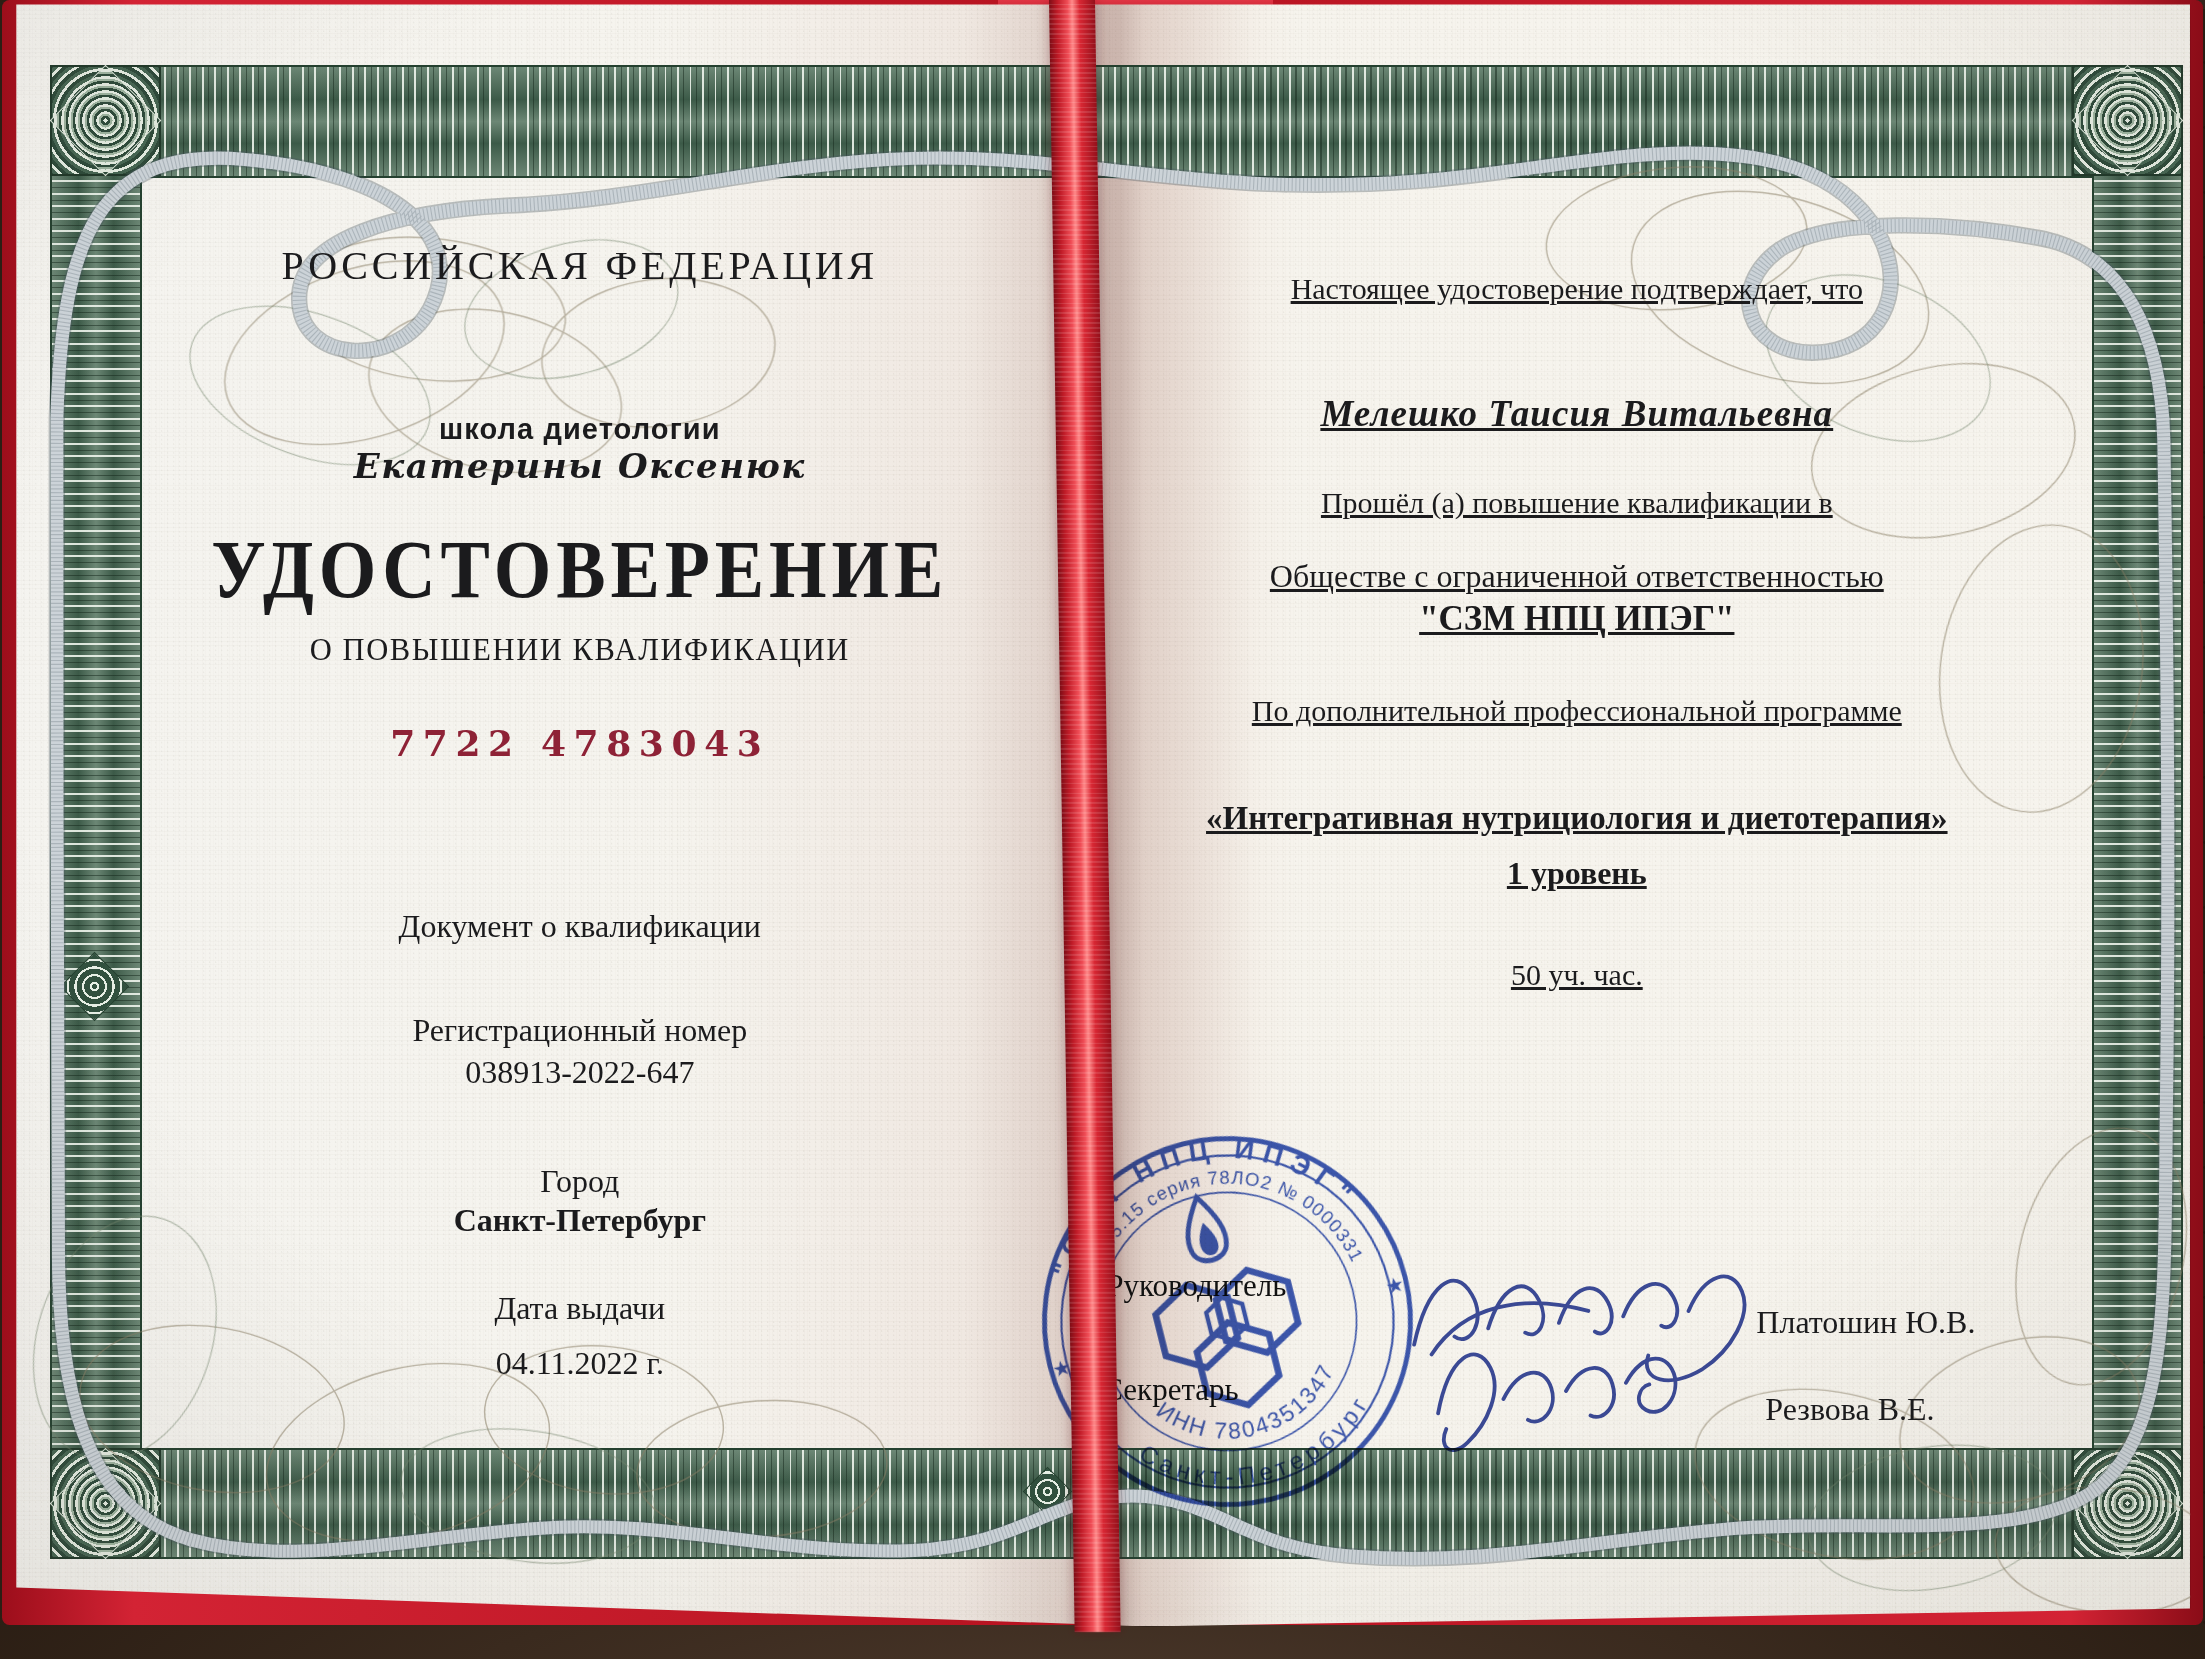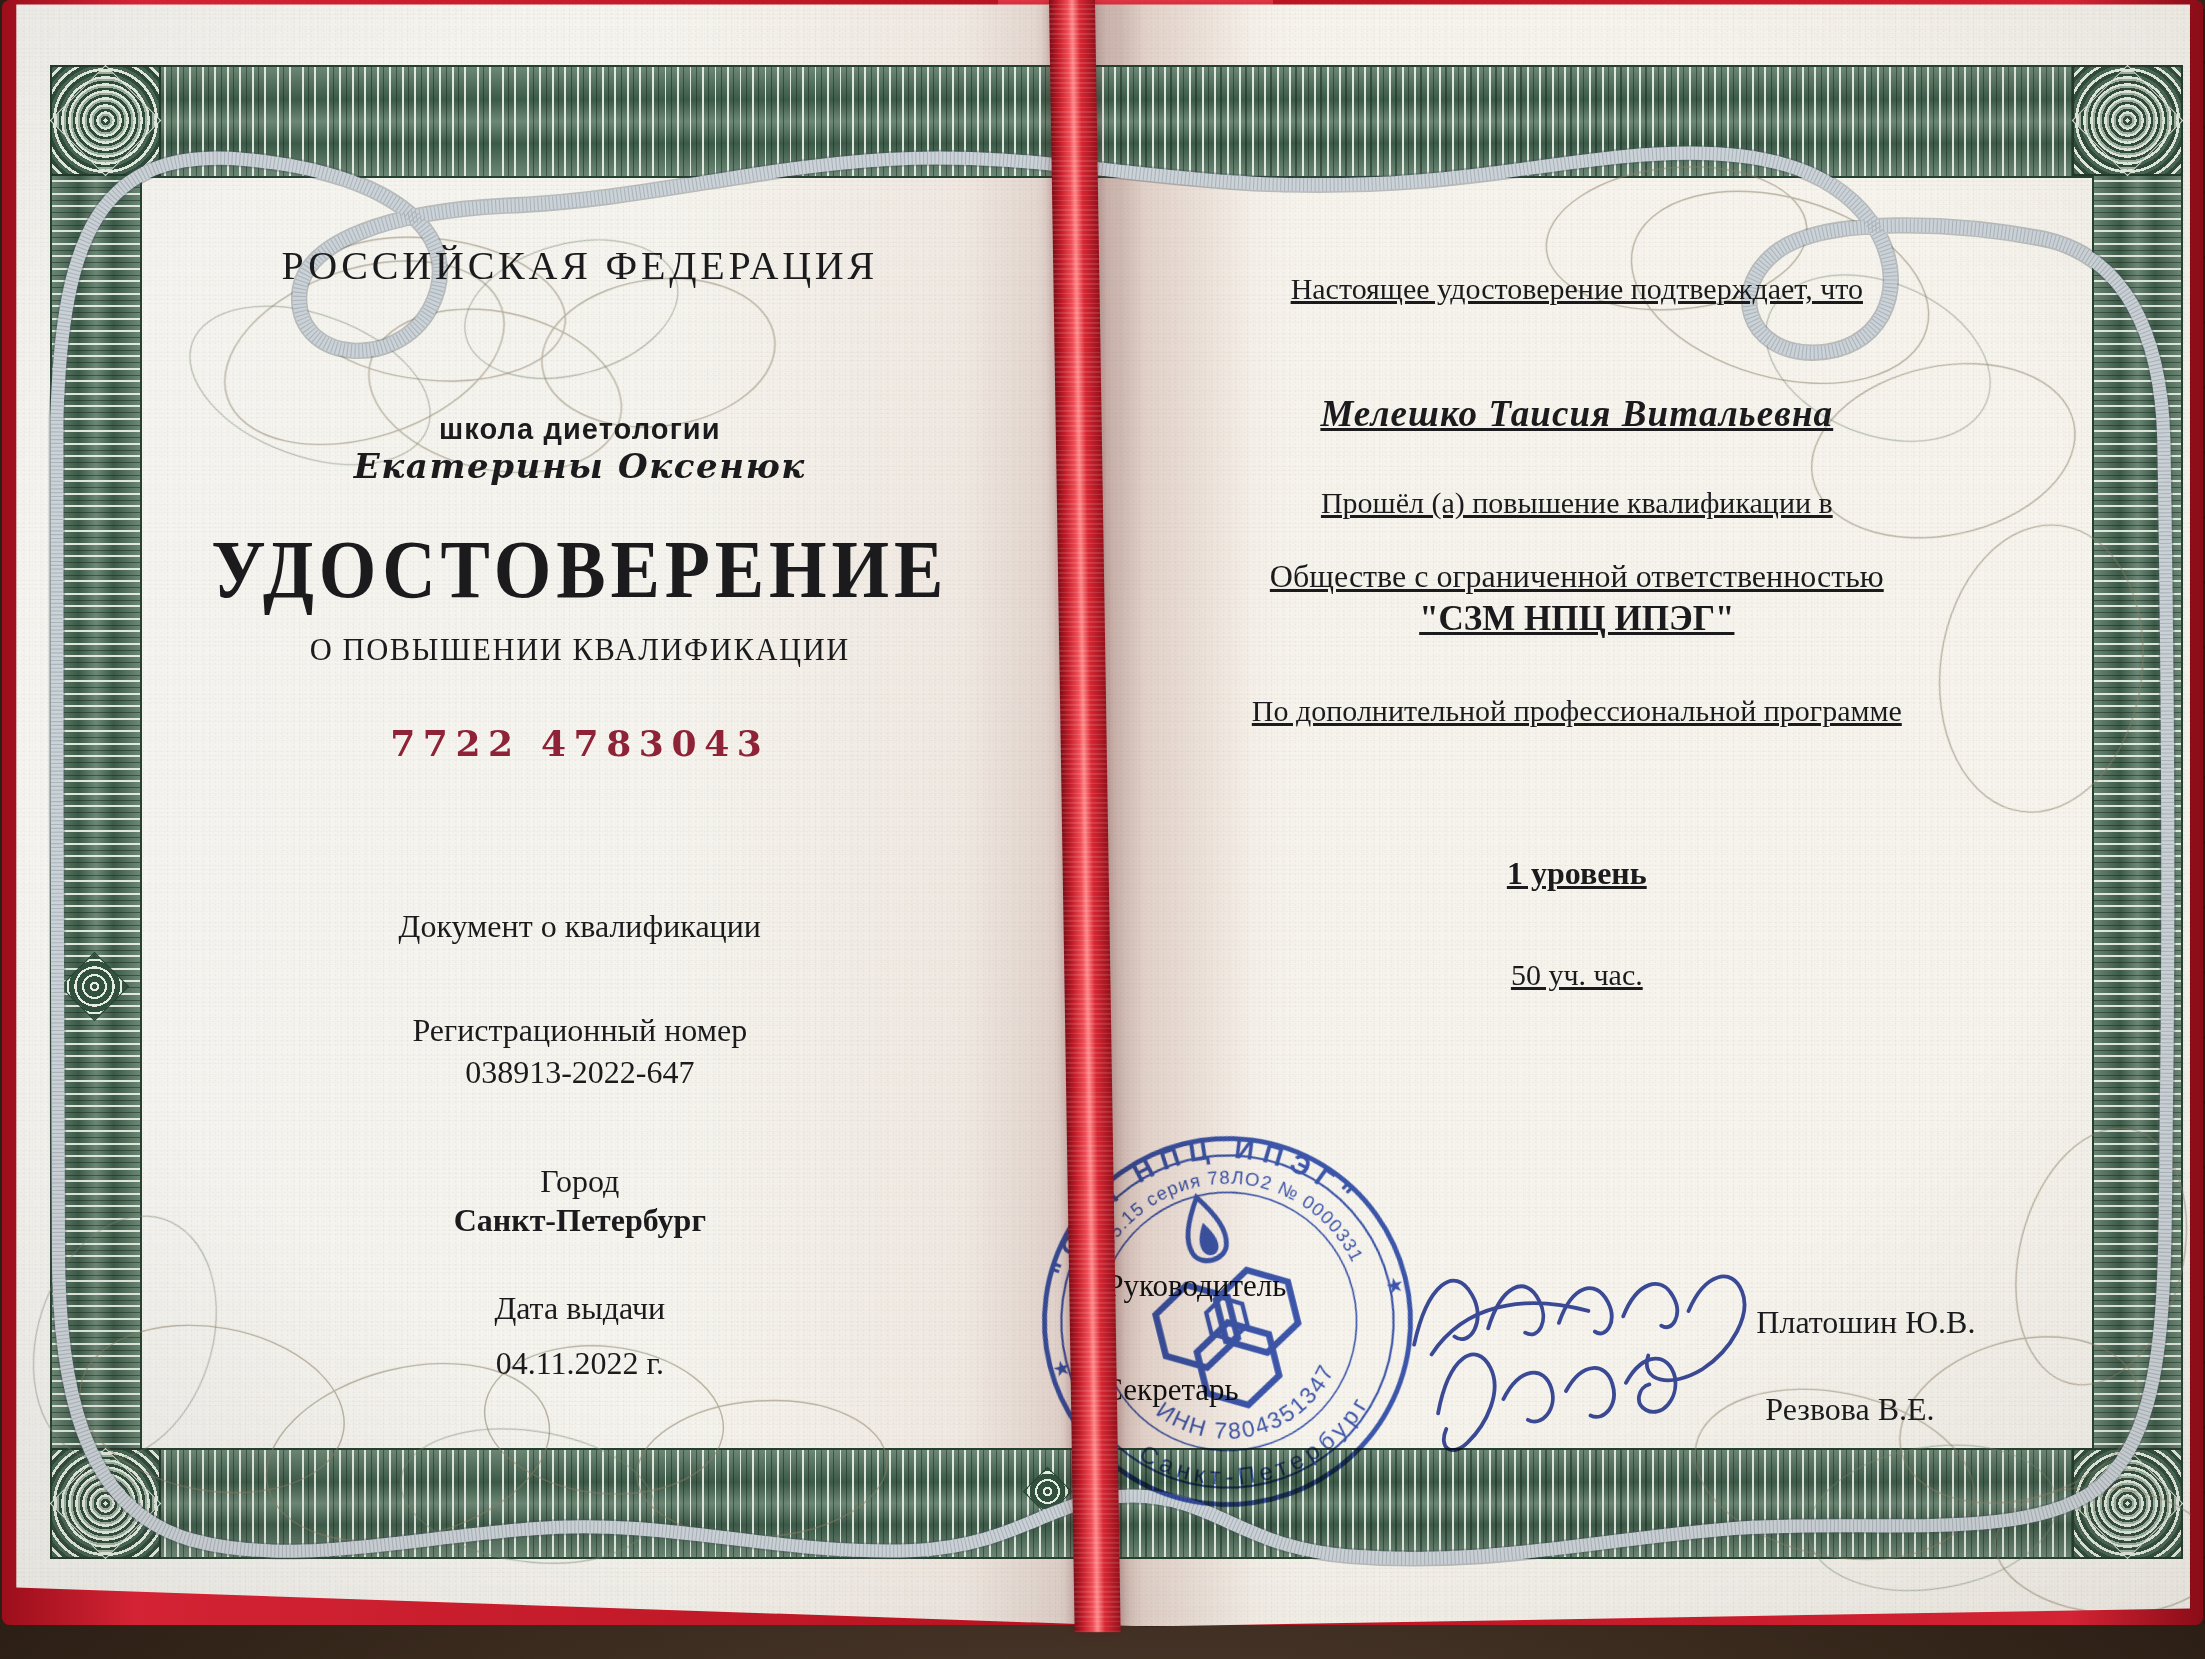--- a/index.html
+++ b/index.html
@@ -209,20 +209,21 @@
     <div class="t col-l cityname">Санкт-Петербург</div>
     <div class="t col-l datelabel">Дата выдачи</div>
     <div class="t col-l dateval">04.11.2022 г.</div>
 
     <div class="t col-r confirm">Настоящее удостоверение подтверждает, что</div>
     <div class="t col-r holder">Мелешко Таисия Витальевна</div>
     <div class="t col-r orgtype">Обществе с ограниченной ответственностью</div>
     <div class="t col-r completed">Прошёл (а) повышение квалификации в</div>
     <div class="t col-r orgname">"СЗМ НПЦ ИПЭГ"</div>
     <div class="t col-r proglabel">По дополнительной профессиональной программе</div>
+    <div class="t col-r progname">«Интегративная нутрициология и диетотерапия»</div>
     <div class="t col-r proglevel">1 уровень</div>
     <div class="t col-r hours">50 уч. час.</div>
     <div class="headlabel">Руководитель</div>
     <div class="seclabel">Секретарь</div>
     <div class="headname">Платошин Ю.В.</div>
     <div class="secname">Резвова В.Е.</div>
 
     <svg class="stamp" viewBox="0 0 850 850">
       <defs>
         <path id="arcTop" d="M 125 425 A 300 300 0 1 1 725 425"></path>

